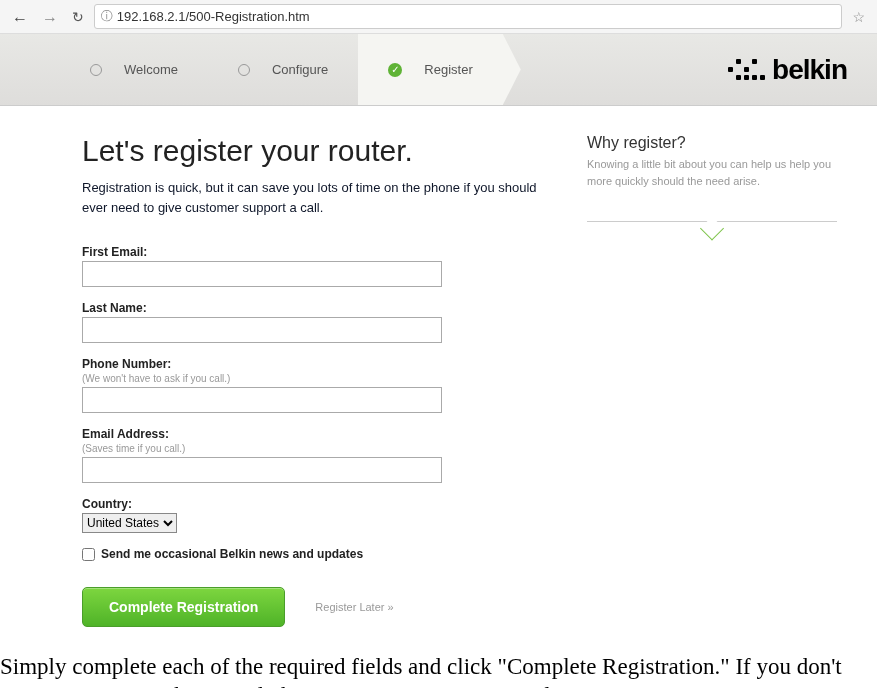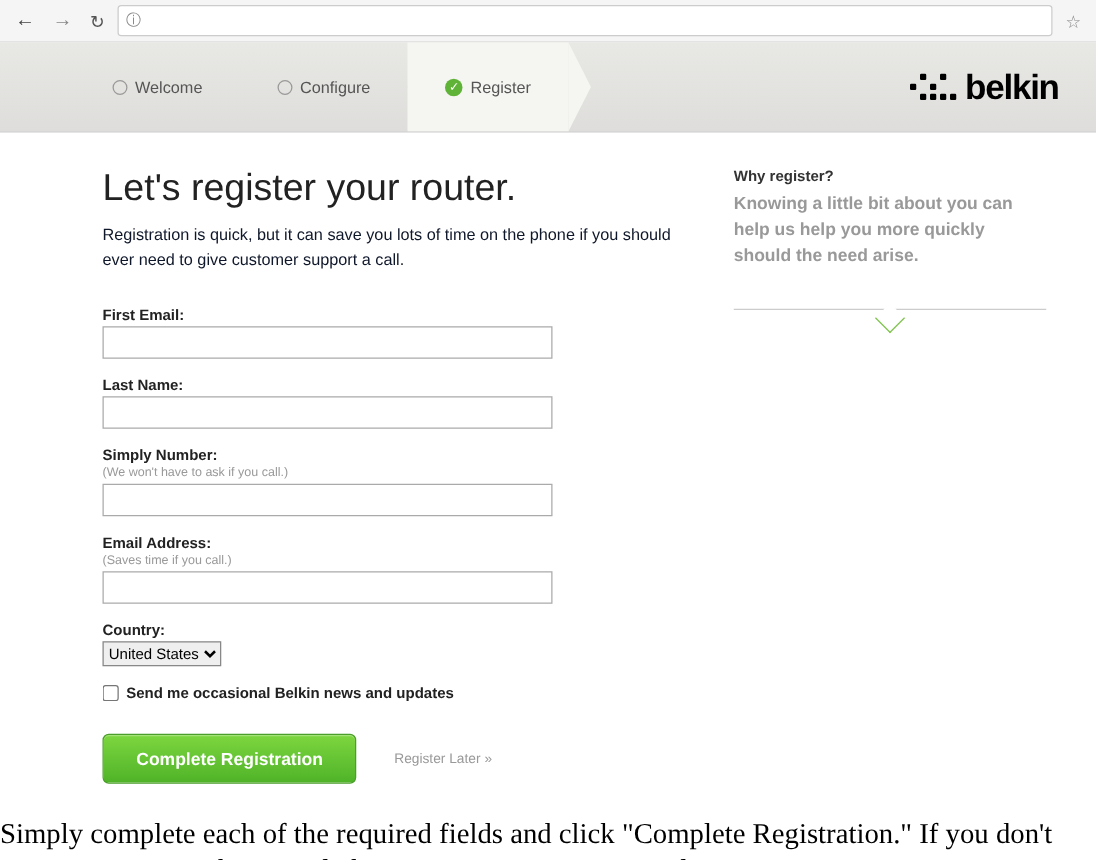--- a/index.html
+++ b/index.html
@@ -43,21 +43,21 @@
     }
     .steps {
       display: flex;
       align-items: center;
       height: 100%;
       margin-left: 60px;
     }
     .step {
       display: flex;
       align-items: center;
-      gap: 6px;
+      gap: 22px;
       padding: 0 30px;
       font-size: 13px;
       color: #555;
       height: 100%;
       position: relative;
     }
     .step.active {
       background: #f5f5f2;
     }
     .step.active::before {
@@ -201,31 +201,30 @@
       box-shadow: inset 0 1px 0 rgba(255,255,255,0.3);
     }
     .btn-secondary {
       font-size: 11px;
       color: #999;
       text-decoration: none;
       cursor: pointer;
     }
     
     .sidebar h3 {
-      font-size: 12px;
-      font-weight: bold;
+      font-size: 16px;
+      font-weight: normal;
       color: #333;
       margin-bottom: 4px;
     }
     .sidebar p {
-      font-size: 14px;
+      font-size: 11px;
       color: #999;
       line-height: 1.5;
       margin-bottom: 32px;
-      font-weight: bold;
     }
     .notch {
       width: 100%;
       height: 14px;
       position: relative;
     }
     .notch::before {
       content: "";
       position: absolute;
       left: 0; right: 0; top: 0;
@@ -254,20 +253,21 @@
   </style>
 </head>
 <body>
 
 <div class="browser-bar">
   <span class="nav-arrow enabled">←</span>
   <span class="nav-arrow">→</span>
   <span class="reload">↻</span>
   <div class="url-box">
     <span class="url-icon">ⓘ</span>
+    <span>192.168.2.1/500-Registration.htm</span>
   </div>
   <span class="star">☆</span>
 </div>
 
 <div class="header">
   <div class="steps">
     <div class="step">
       <span class="step-radio"></span>
       <span>Welcome</span>
     </div>
@@ -304,21 +304,21 @@
       <label class="field-label">First Email:</label>
       <input type="text" value="" style="">
     </div>
 
     <div class="field">
       <label class="field-label">Last Name:</label>
       <input type="text" value="" style="">
     </div>
 
     <div class="field">
-      <label class="field-label">Simply Number:</label>
+      <label class="field-label">Phone Number:</label>
       <span class="field-hint">(We won't have to ask if you call.)</span>
       <input type="text" value="" style="">
     </div>
 
     <div class="field">
       <label class="field-label">Email Address:</label>
       <span class="field-hint">(Saves time if you call.)</span>
       <input type="text" value="" style="">
     </div>
 

